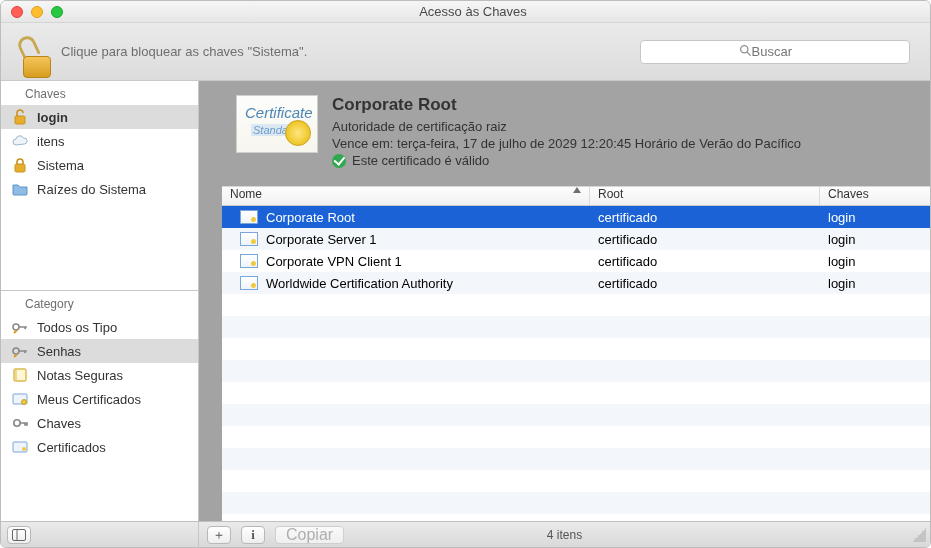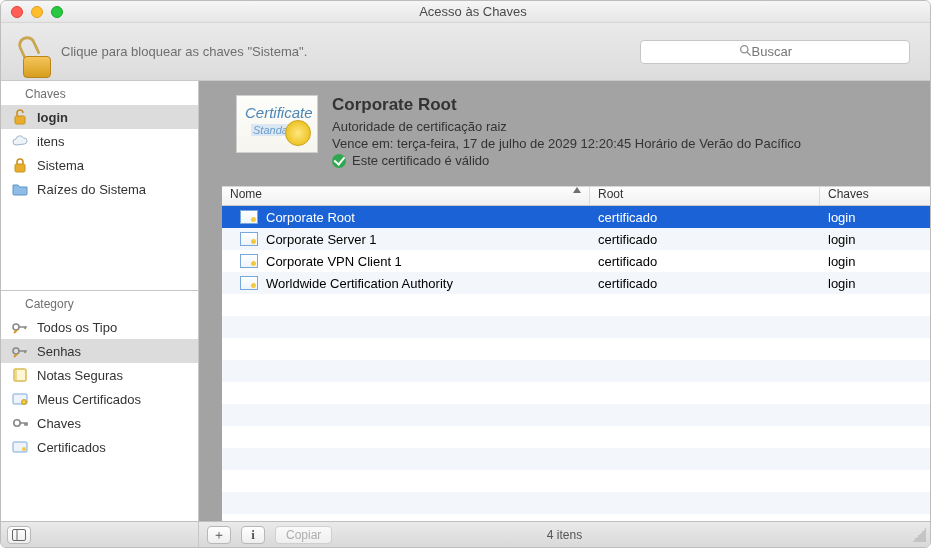--- a/index.html
+++ b/index.html
@@ -258,21 +258,21 @@
     font-size:13px; color:#555;
   }
   .copy-btn {
     padding: 0 10px;
     height: 18px;
     border:1px solid #cfcfcf;
     color:#aeaeae;
     border-radius:4px;
     background:linear-gradient(#fafafa,#efefef);
     display:flex;align-items:center;
-    font-size:12px;
+    font-size:16px;
   }
   .status-center {
     position:absolute; left:198px; right:0;
     text-align:center; pointer-events:none;
   }
   .statusbar { position: relative; }
   .resize {
     margin-left:auto; margin-right:4px;
     width:14px; height:14px;
     background:

